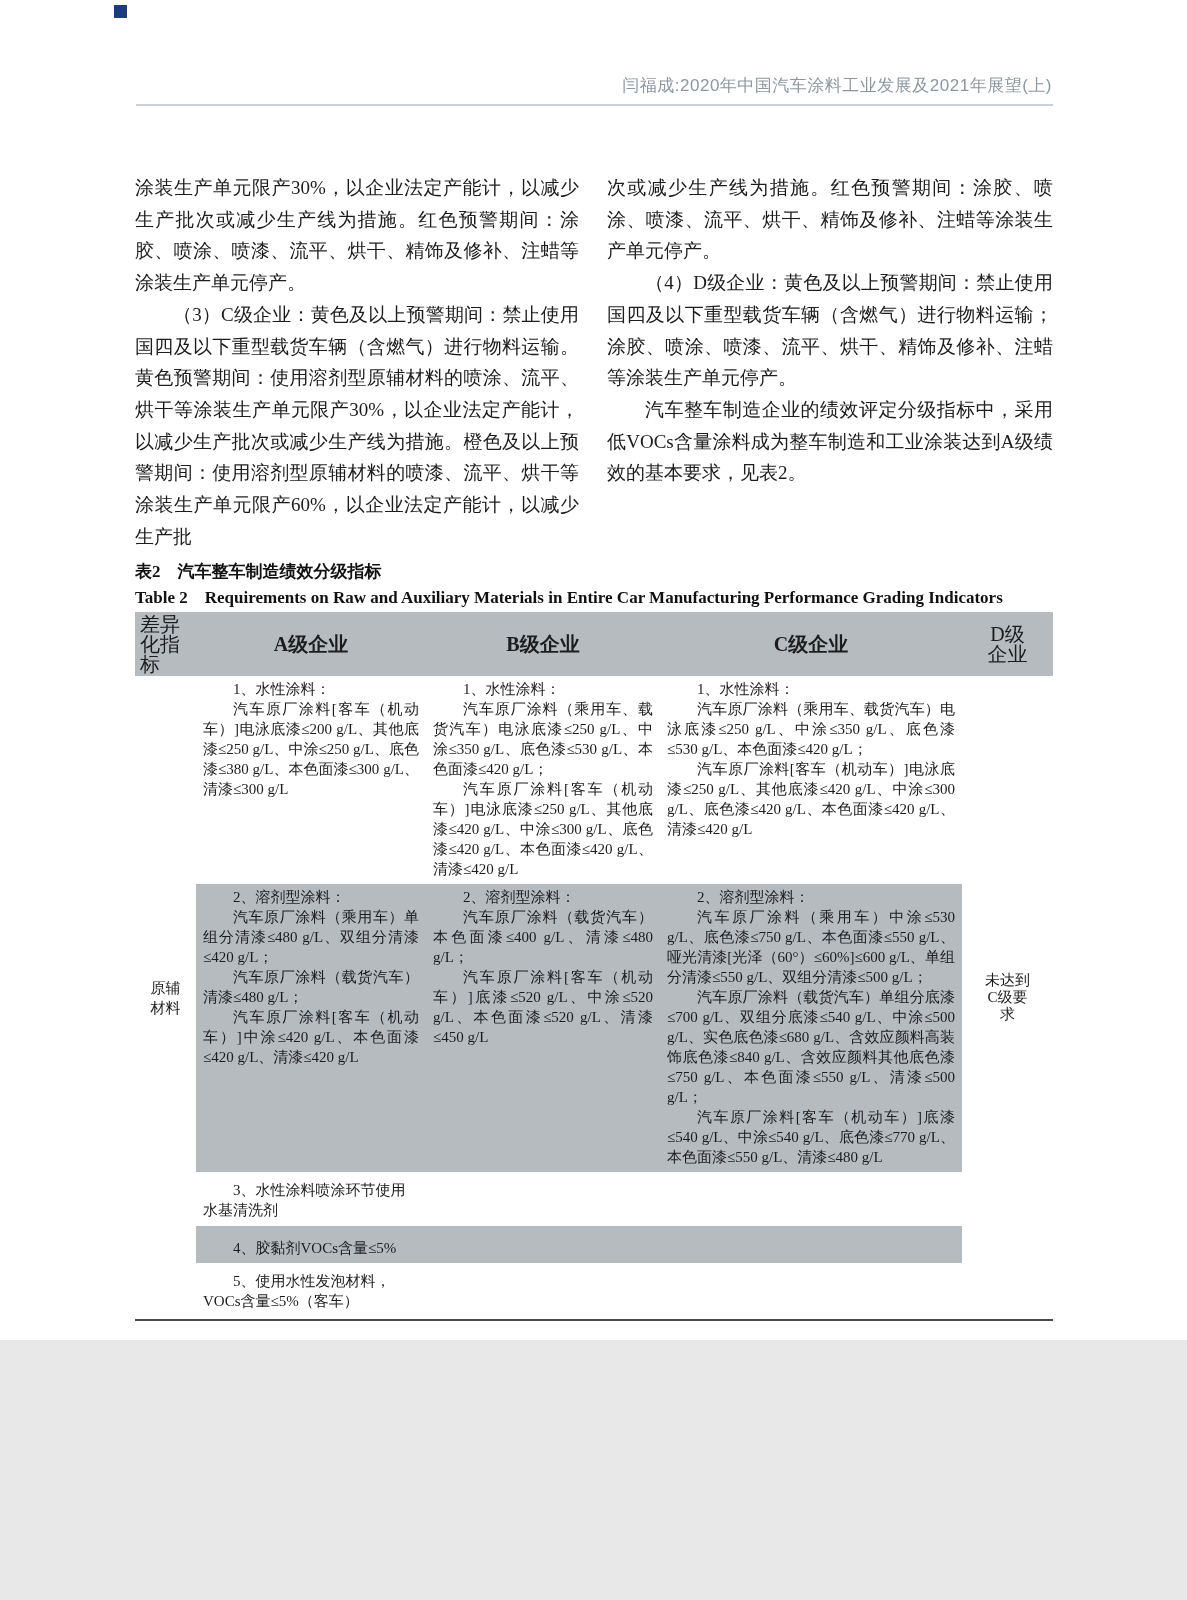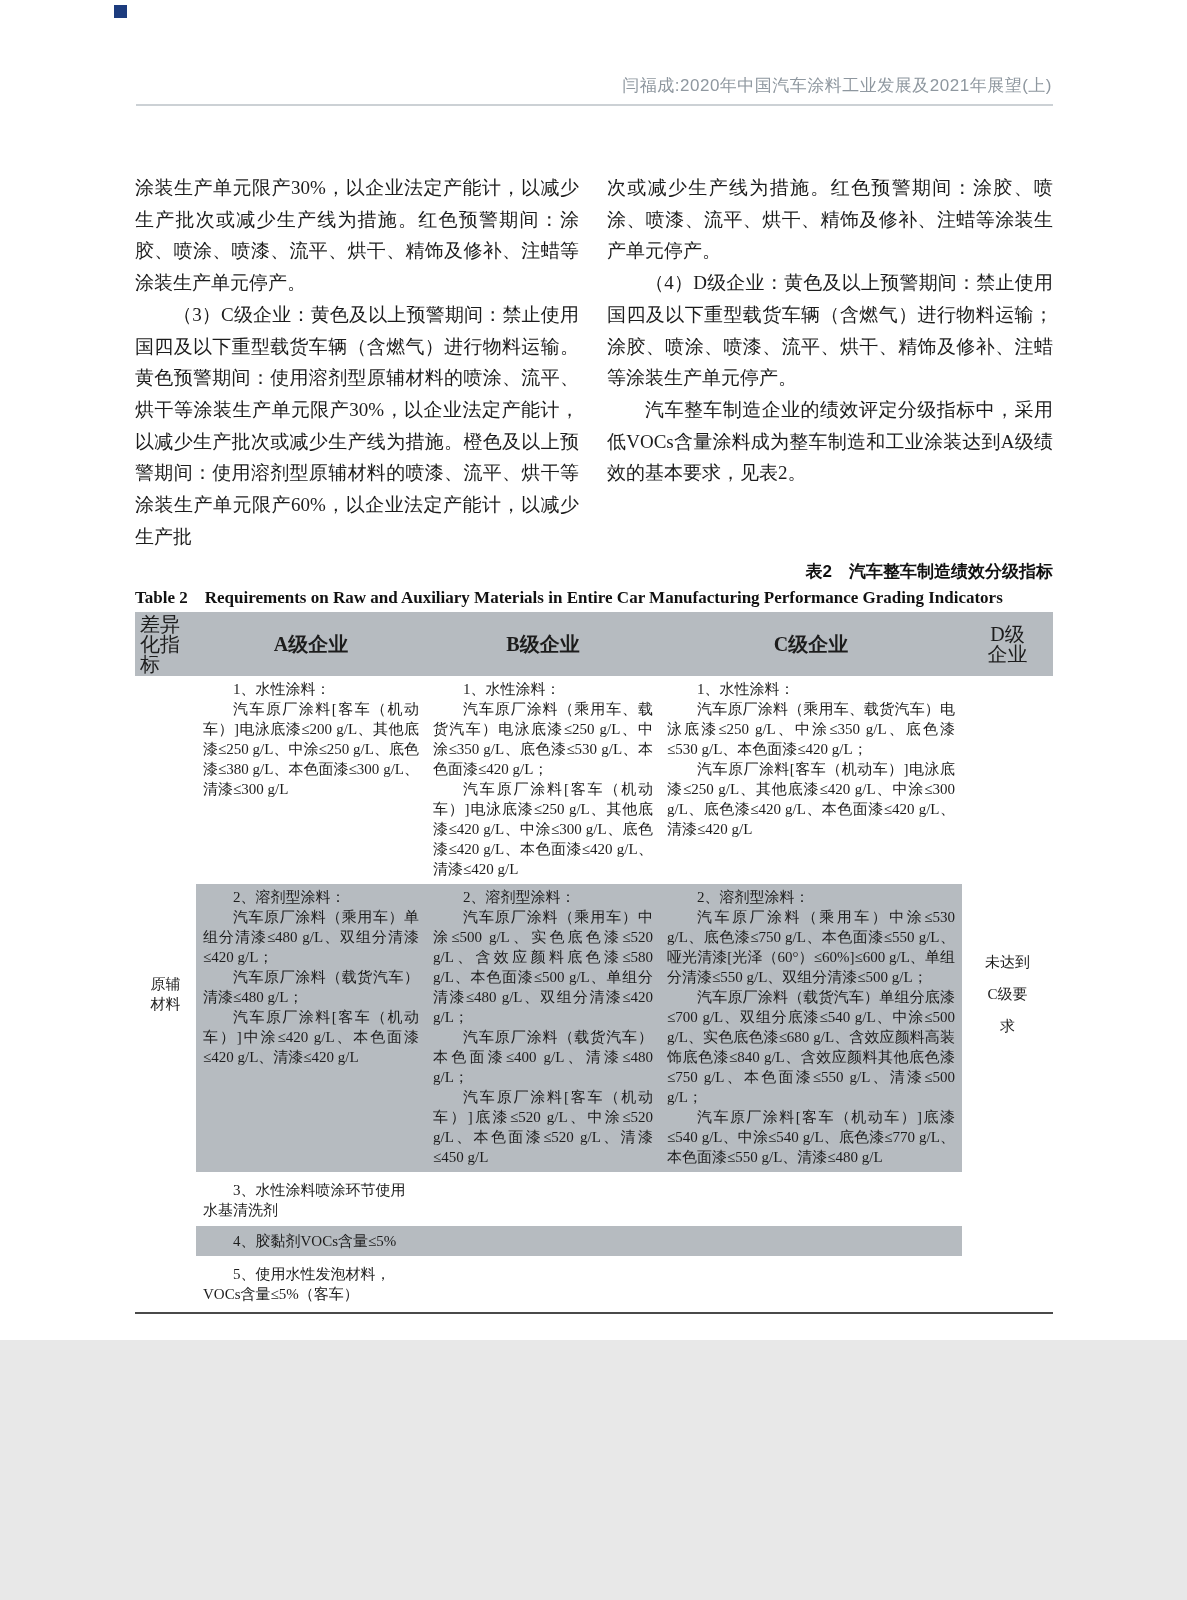--- a/index.html
+++ b/index.html
@@ -16,22 +16,22 @@
   }
   .header-rule{position:absolute;top:104px;left:136px;width:917px;height:2px;background:#ccd1d5;}
 
   .bodycol{position:absolute;top:172px;font-size:19px;line-height:31.7px;text-align:justify;}
   .bodycol.left{left:135px;width:444px;}
   .bodycol.right{left:607px;width:446px;}
   .bodycol .cp{margin:0;text-indent:2em;}
   .bodycol .cp:first-child{text-indent:0;}
 
   .tbl-title-cn{
-    position:absolute;top:560px;left:135px;width:918px;text-align:right;
-    font-family:Liberation Sans, sans-serif;font-weight:bold;font-size:17px;color:#111;
+    position:absolute;top:560px;left:135px;width:918px;text-align:left;
+    font-family:Liberation Serif, serif;font-weight:bold;font-size:17px;color:#111;
   }
   .tbl-title-en{
     position:absolute;top:586px;left:135px;width:918px;text-align:left;
     font-weight:bold;font-size:17px;color:#111;
   }
 
   .grading-table{
     position:absolute;top:612px;left:135px;width:918px;
     font-size:15px;line-height:20px;border-bottom:2px solid #4a4a4a;
   }
@@ -46,30 +46,30 @@
   .t-body{display:grid;grid-template-columns:61px 230px 234px 302px 91px;}
   .cell{padding:3px 7px 5px 7px;text-align:justify;}
   .cell .cp{margin:0;text-indent:2em;white-space:pre-line;}
   .rowlabel{
     grid-column:1;grid-row:1 / span 5;display:flex;align-items:center;justify-content:center;
   }
   .rowlabel div{max-width:34px;text-align:center;}
   .dcell{
     grid-column:5;grid-row:1 / span 5;display:flex;align-items:center;justify-content:center;
   }
-  .dcell div{max-width:52px;text-align:center;line-height:32px;}
+  .dcell div{max-width:52px;text-align:center;line-height:17px;}
   .r1a{grid-column:2;grid-row:1;}
   .r1b{grid-column:3;grid-row:1;}
   .r1c{grid-column:4;grid-row:1;}
   .gray{background:#b6bbc0;}
   .r2a{grid-column:2;grid-row:2;}
   .r2b{grid-column:3;grid-row:2;}
   .r2c{grid-column:4;grid-row:2;}
   .r3{grid-column:2 / span 3;grid-row:3;padding-top:8px;padding-bottom:6px;}
-  .r4{grid-column:2 / span 3;grid-row:4;padding-top:5px;padding-bottom:5px;}
+  .r4{grid-column:2 / span 3;grid-row:4;padding-top:12px;padding-bottom:5px;}
   .r5{grid-column:2 / span 3;grid-row:5;padding-top:8px;padding-bottom:8px;}
   .oneline{margin:0;text-indent:2em;white-space:pre-line;}
 
   .to-be-continued{
     position:absolute;top:1364px;right:135px;font-size:21px;color:#3c3c3c;letter-spacing:3px;
   }
   .logo{
     position:absolute;top:1392px;left:980px;width:82px;text-align:center;
     font-family:"Liberation Sans","DejaVu Sans",sans-serif;color:#2356a8;
   }
@@ -140,21 +140,20 @@
         </div>
 
       <div class="cell gray r2a">
           <p class="cp">2、溶剂型涂料：</p>
           <p class="cp">汽车原厂涂料（乘用车）单组分清漆≤480 g/L、双组分清漆≤420 g/L；</p>
           <p class="cp">汽车原厂涂料（载货汽车）清漆≤480 g/L；</p>
           <p class="cp">汽车原厂涂料[客车（机动车）]中涂≤420 g/L、本色面漆≤420 g/L、清漆≤420 g/L</p>
         </div>
       <div class="cell gray r2b">
           <p class="cp">2、溶剂型涂料：</p>
-          <p class="cp">汽车原厂涂料（乘用车）中涂≤500 g/L、实色底色漆≤520 g/L、含效应颜料底色漆≤580 g/L、本色面漆≤500 g/L、单组分清漆≤480 g/L、双组分清漆≤420 g/L；</p>
           <p class="cp">汽车原厂涂料（载货汽车）本色面漆≤400 g/L、清漆≤480 g/L；</p>
           <p class="cp">汽车原厂涂料[客车（机动车）]底漆≤520 g/L、中涂≤520 g/L、本色面漆≤520 g/L、清漆≤450 g/L</p>
         </div>
       <div class="cell gray r2c">
           <p class="cp">2、溶剂型涂料：</p>
           <p class="cp">汽车原厂涂料（乘用车）中涂≤530 g/L、底色漆≤750 g/L、本色面漆≤550 g/L、哑光清漆[光泽（60°）≤60%]≤600 g/L、单组分清漆≤550 g/L、双组分清漆≤500 g/L；</p>
           <p class="cp">汽车原厂涂料（载货汽车）单组分底漆≤700 g/L、双组分底漆≤540 g/L、中涂≤500 g/L、实色底色漆≤680 g/L、含效应颜料高装饰底色漆≤840 g/L、含效应颜料其他底色漆≤750 g/L、本色面漆≤550 g/L、清漆≤500 g/L；</p>
           <p class="cp">汽车原厂涂料[客车（机动车）]底漆≤540 g/L、中涂≤540 g/L、底色漆≤770 g/L、本色面漆≤550 g/L、清漆≤480 g/L</p>
         </div>
 

